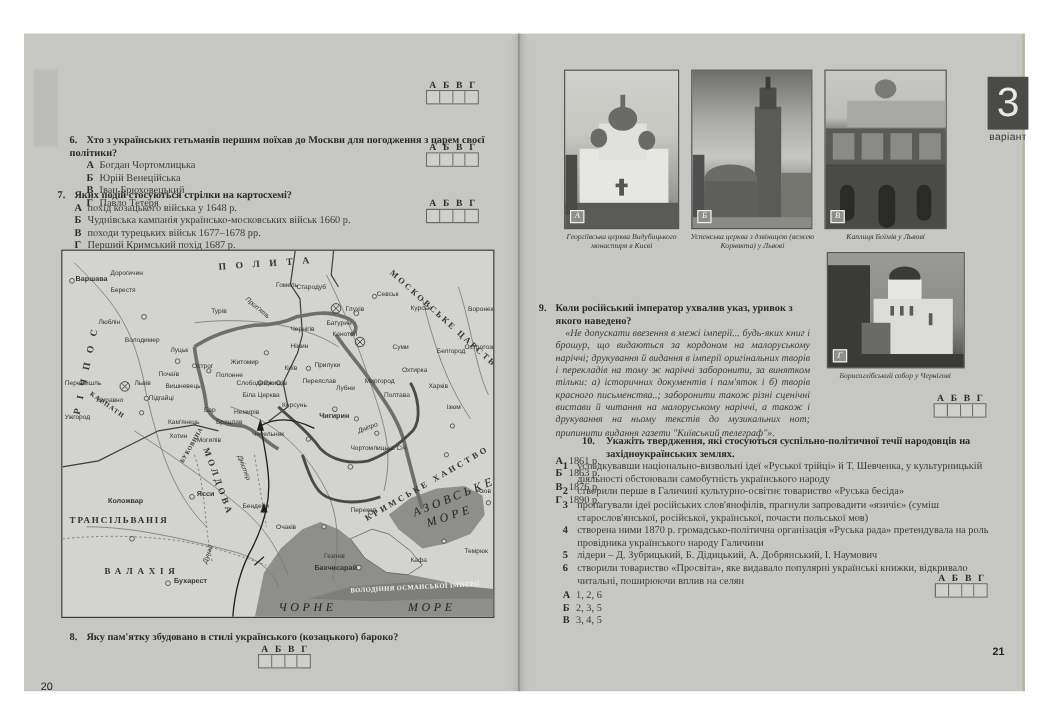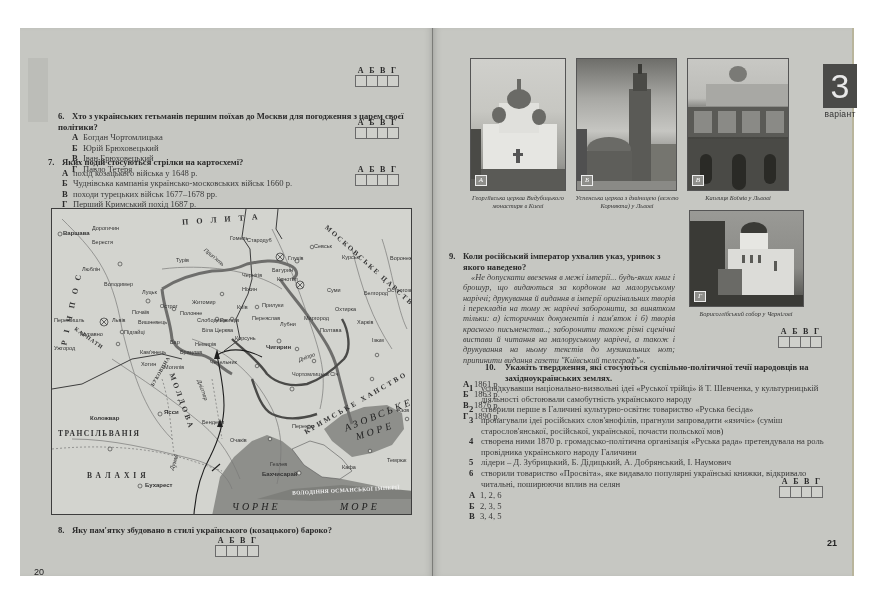--- a/index.html
+++ b/index.html
@@ -70,21 +70,21 @@
           <div class="cell"></div>
           <div class="cell"></div>
           <div class="cell"></div>
         </div>
     </div>
 
     <div class="q" style="left:38px; top:83px; width:370px;">
       <div class="q-title"><span class="q-num">6.</span><span>Хто з українських гетьманів першим поїхав до Москви для погодження з царем своєї політики?</span></div>
       <div style="padding-left:14px;">
         <span class="opt"><span class="ltr">А</span><span>Богдан Чортомлицька</span></span>
-        <span class="opt"><span class="ltr">Б</span><span>Юрій Брюховецький</span></span>
+        <span class="opt"><span class="ltr">Б</span><span>Юрій Венеційська</span></span>
         <span class="opt"><span class="ltr">В</span><span>Іван Брюховецький</span></span>
         <span class="opt"><span class="ltr">Г</span><span>Павло Тетеря</span></span>
       </div>
     </div>
     <div class="agrid" style="left:335px; top:90px;">
       <div class="hdr">
           <span>А</span>
           <span>Б</span>
           <span>В</span>
           <span>Г</span>

